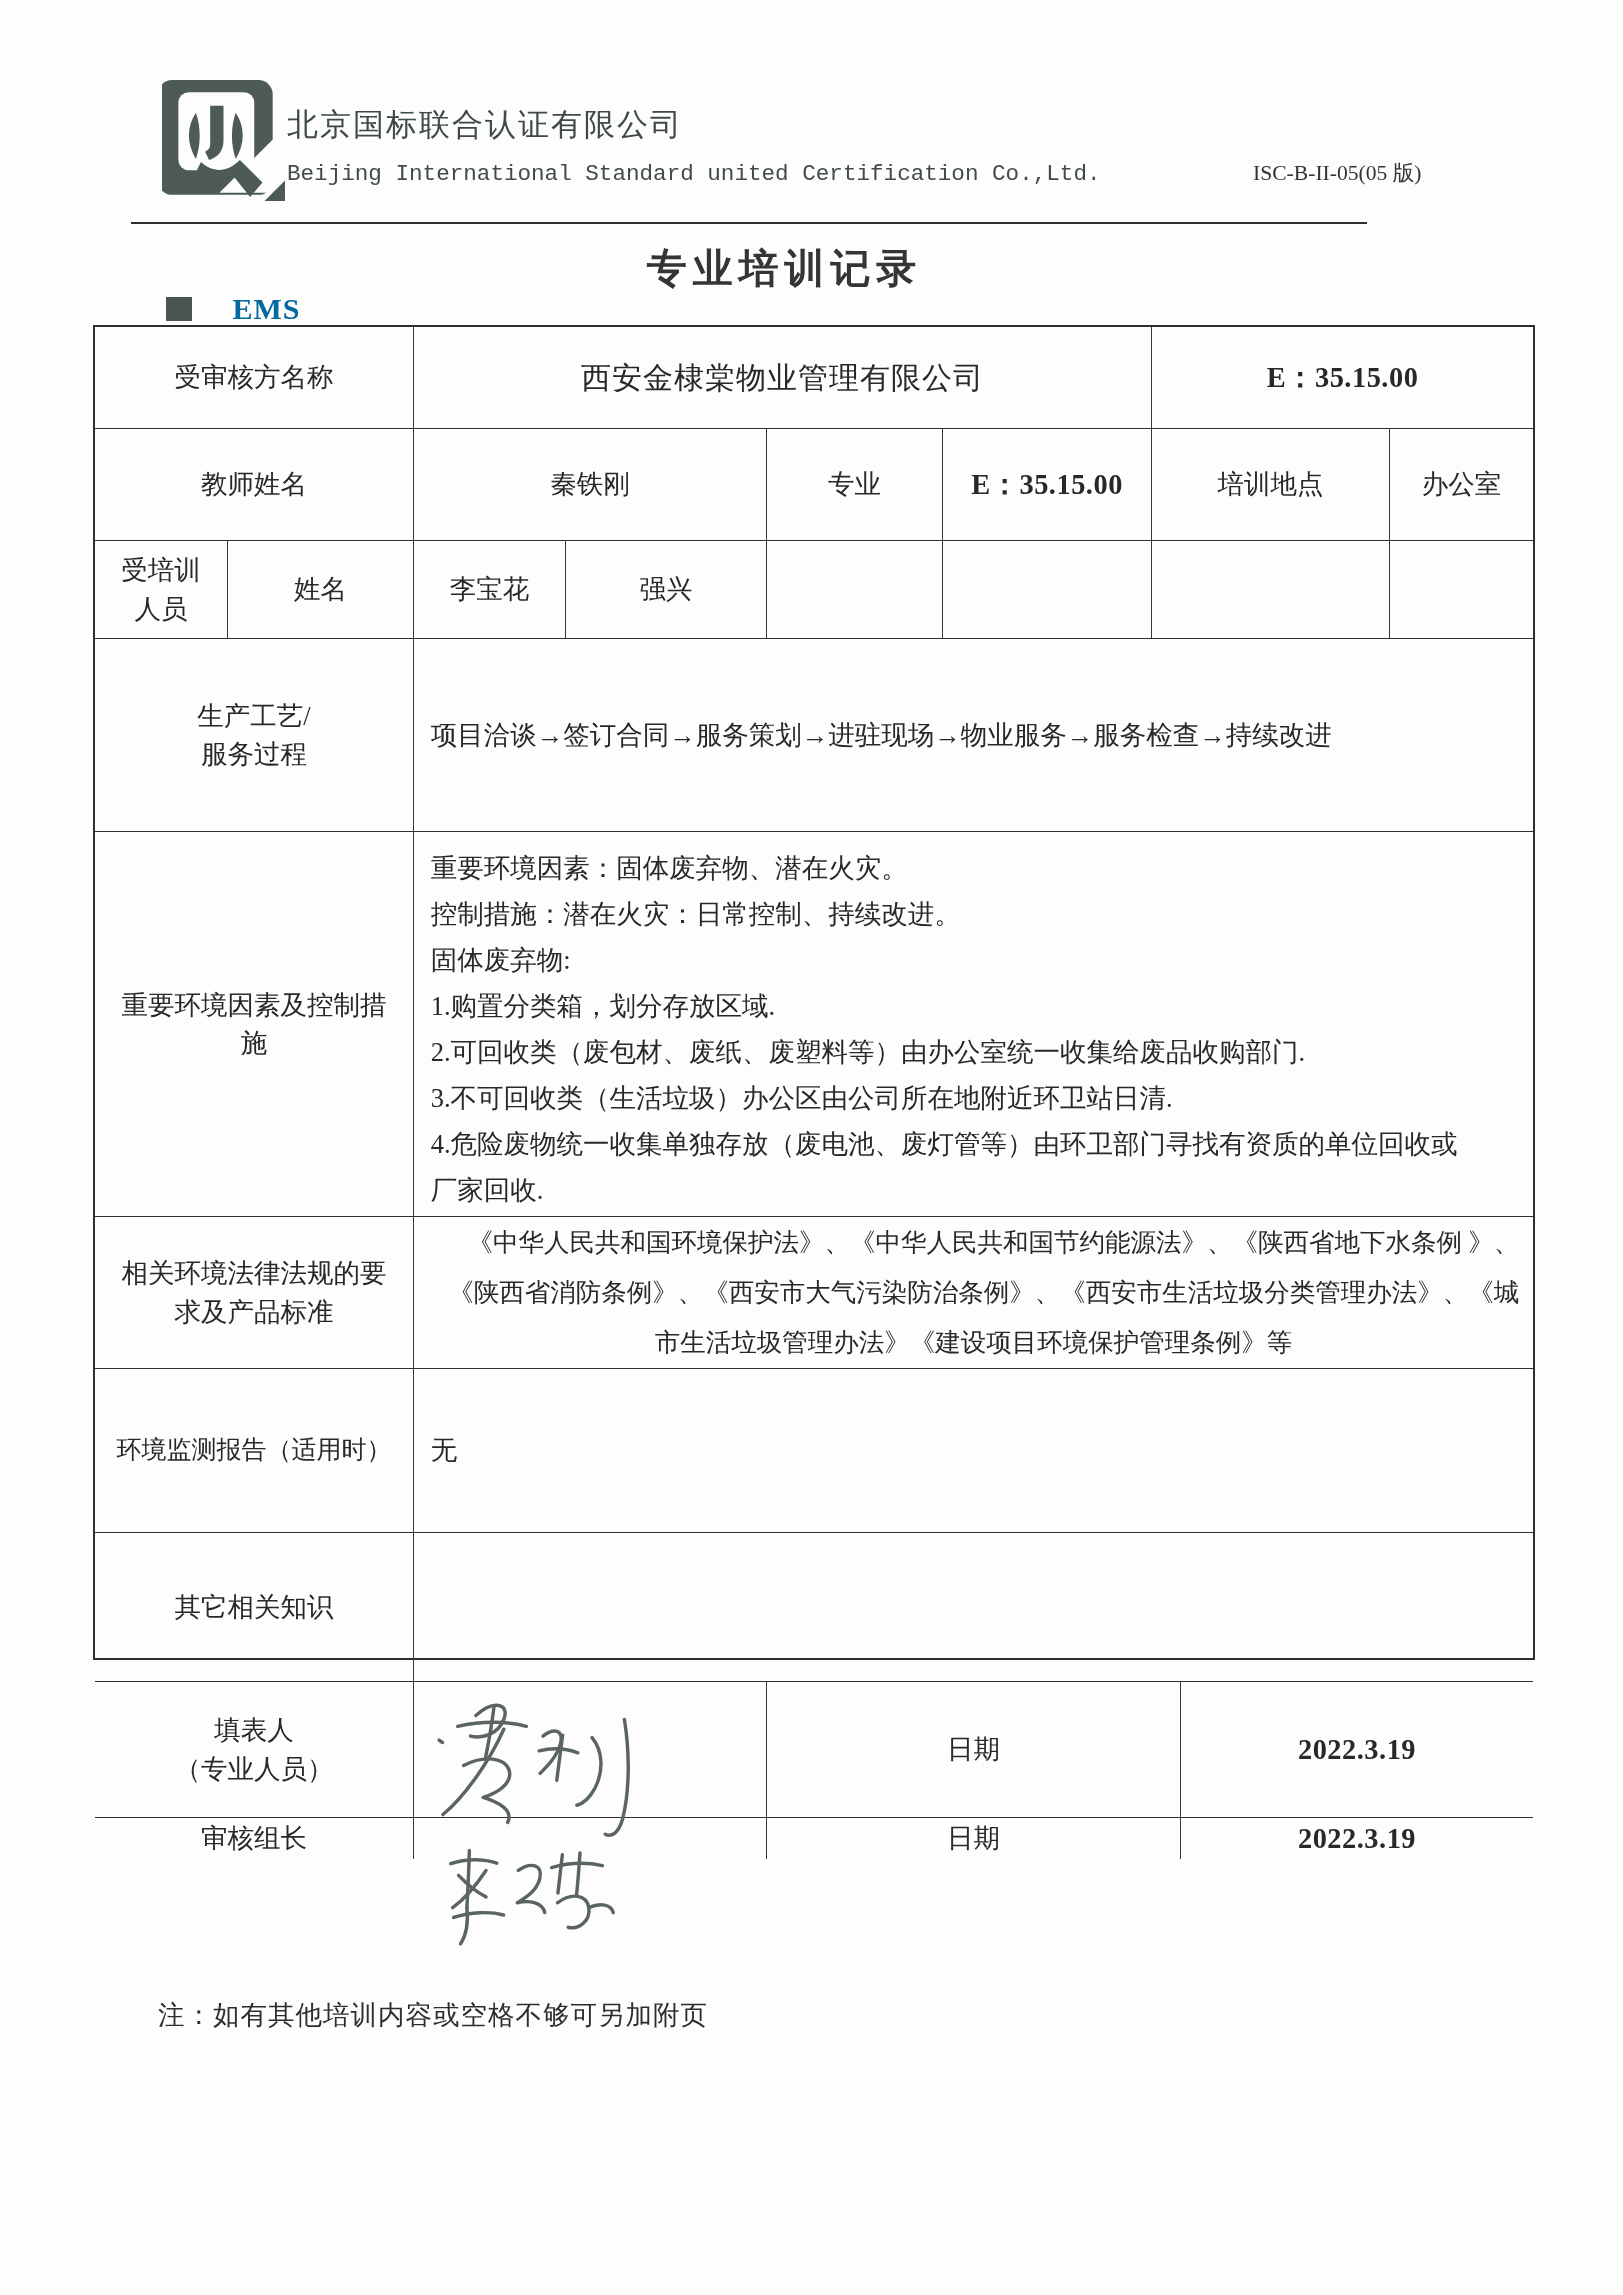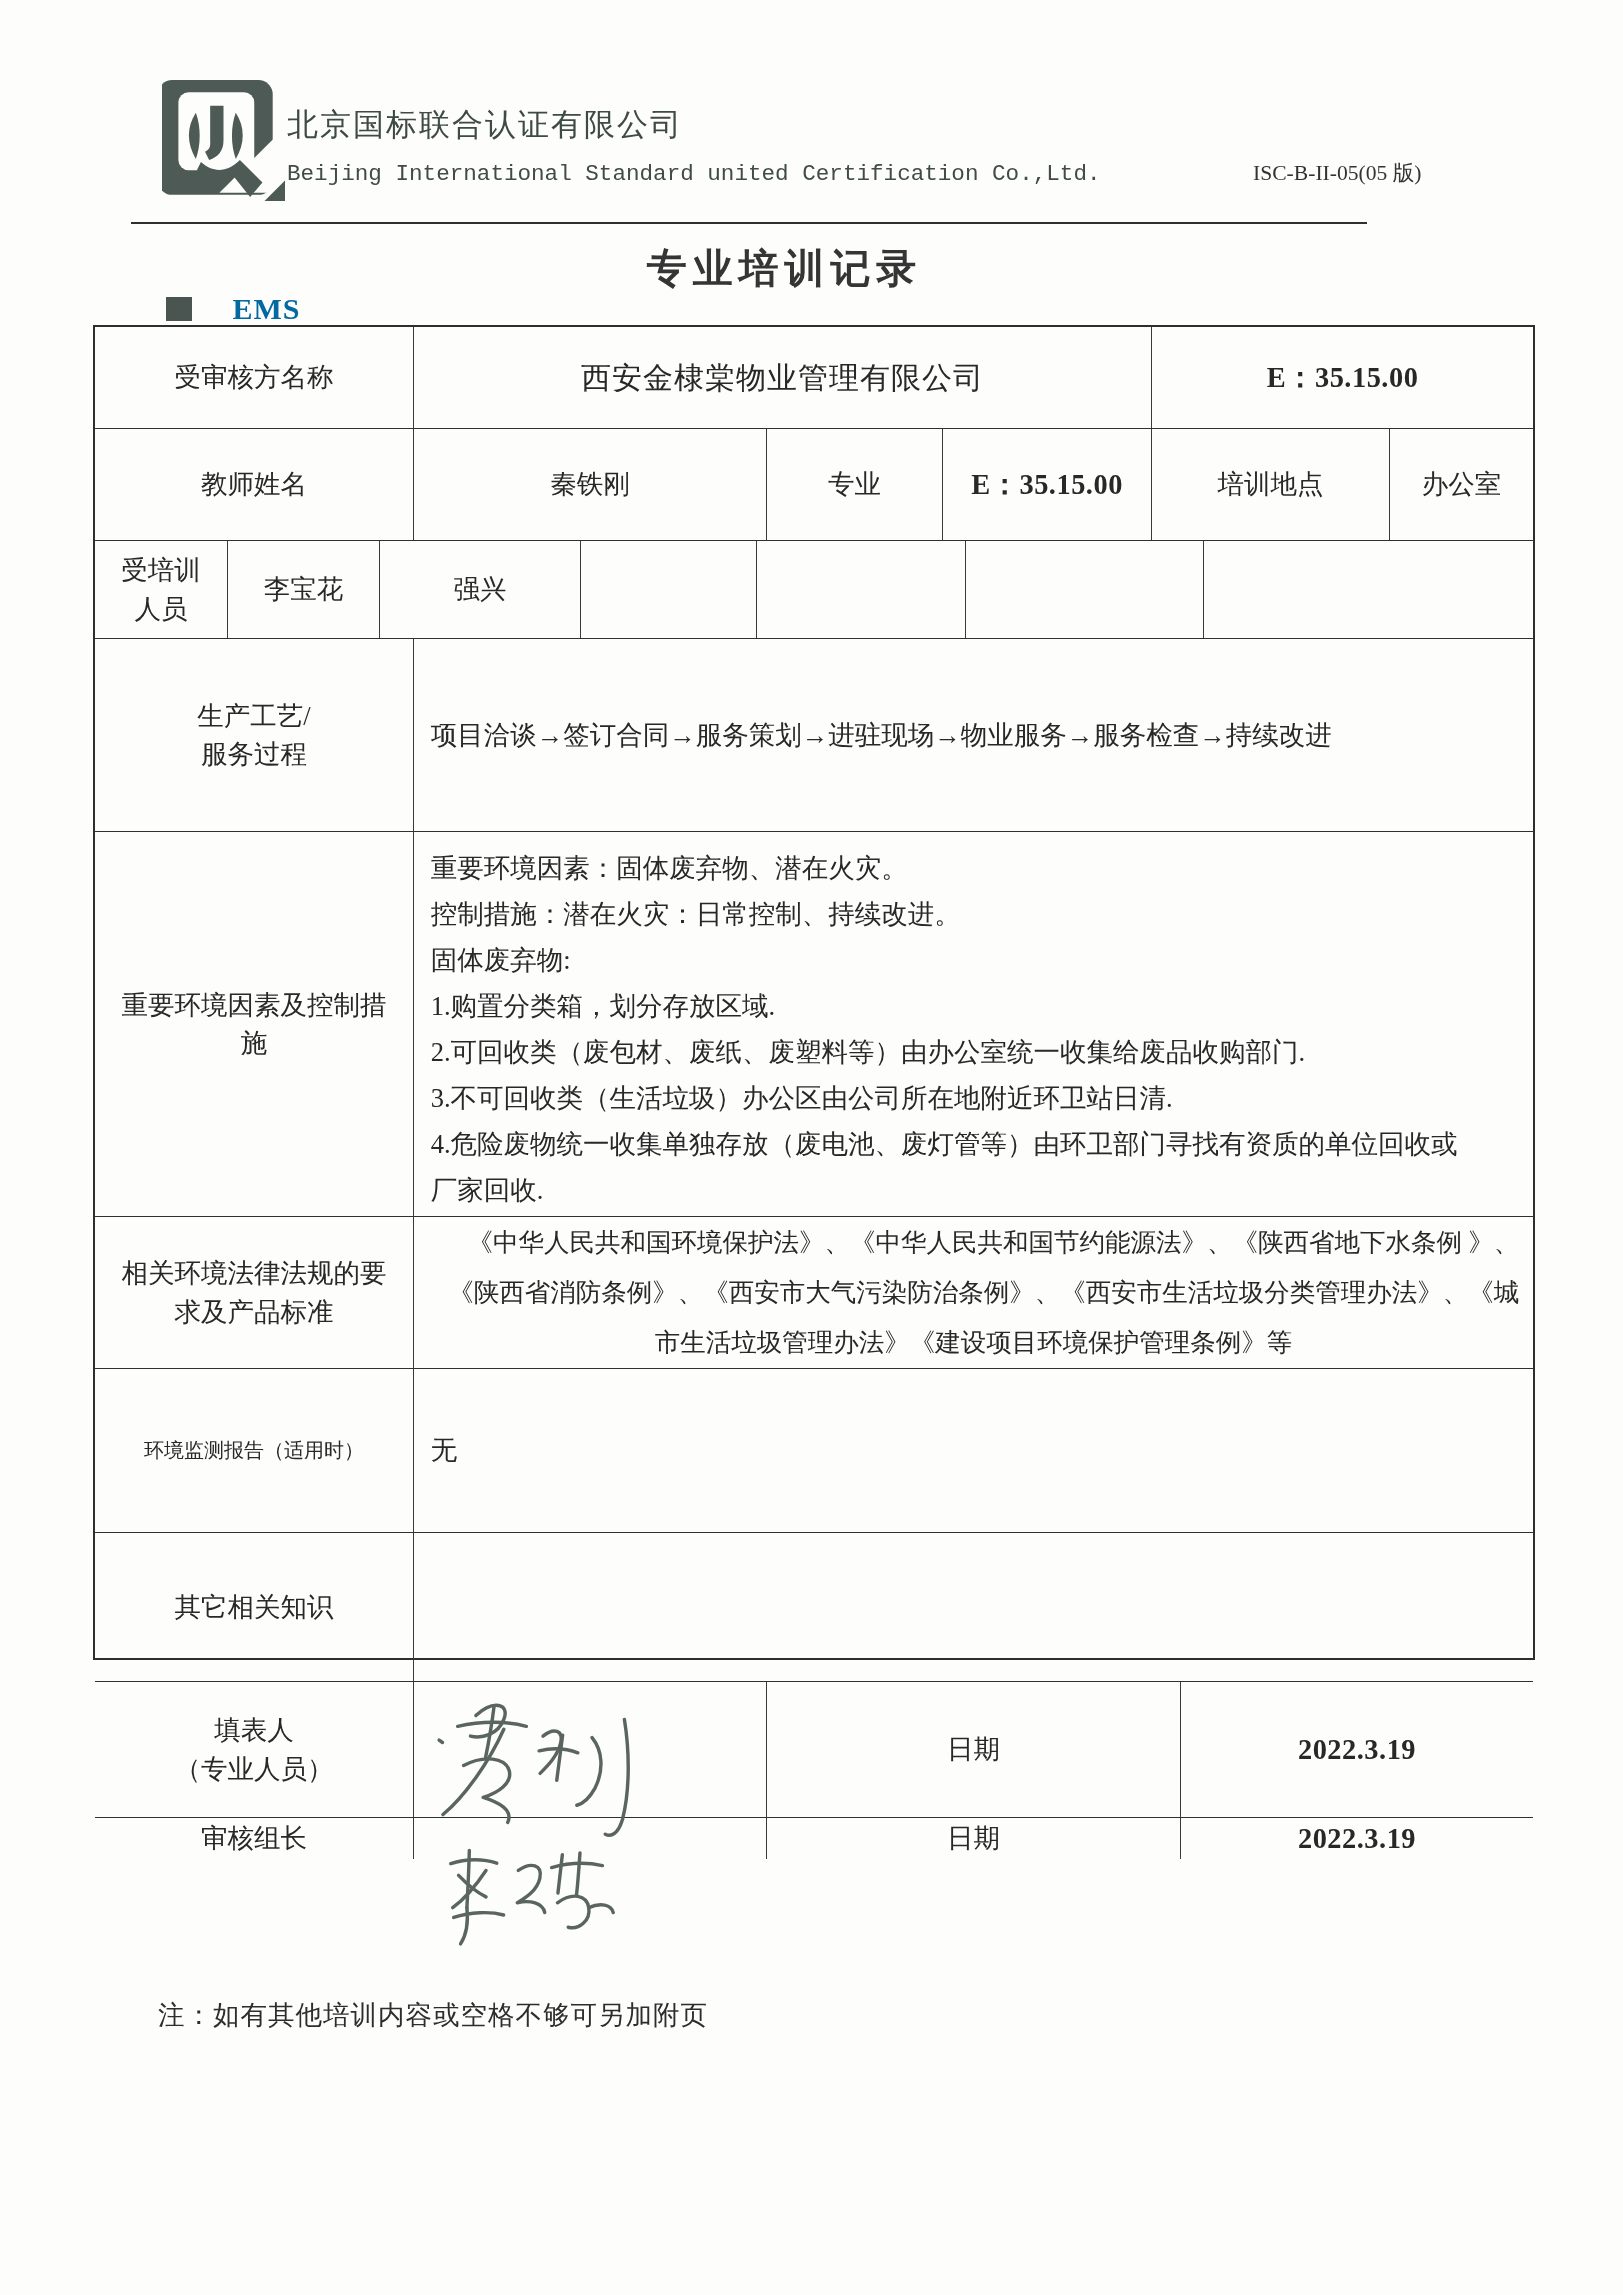--- a/index.html
+++ b/index.html
@@ -56,21 +56,21 @@
   .grow { flex:1 1 auto; }
   .company-val { font-size:30px; letter-spacing:1px; }
   .env-cell {
     flex-direction:column; align-items:flex-start; justify-content:flex-start;
     padding:12.8px 16.7px 0 16.7px;
   }
   .env-line { line-height:46px; white-space:nowrap; }
   .laws-cell { flex-direction:column; justify-content:center; align-items:stretch; padding:0 13.7px; }
   .laws-line { line-height:50px; font-size:25.5px; text-align:right; white-space:nowrap; }
   .laws-line.center-line { text-align:center; }
-  .small-label { font-size:20px; }
+  .small-label { font-size:25px; }
   .sig-cell { position:relative; overflow:visible; }
   .sig-svg { position:absolute; pointer-events:none; }
   .sig-svg path { fill:none; stroke:#5a6562; stroke-width:7; stroke-linecap:round; stroke-linejoin:round; }
 
   
   .note { position:absolute; left:158px; top:1997px; font-size:26.5px; color:#2d2d2d; letter-spacing:1px; }
 </style>
 </head>
 <body>
 
@@ -110,20 +110,21 @@
       <div class="c w720">秦铁刚</div>
       <div class="c w358">专业</div>
       <div class="c w427 bold-num">E：35.15.00</div>
       <div class="c w485">培训地点</div>
       <div class="c grow">办公室</div>
     </div>
 
     <div class="row r3">
       <div class="c w271">受培训
 人员</div>
+      <div class="c w379">姓名</div>
       <div class="c w310">李宝花</div>
       <div class="c w410">强兴</div>
       <div class="c w358"></div>
       <div class="c w427"></div>
       <div class="c w485"></div>
       <div class="c grow"></div>
     </div>
 
     <div class="row r4">
       <div class="c w650">生产工艺/

